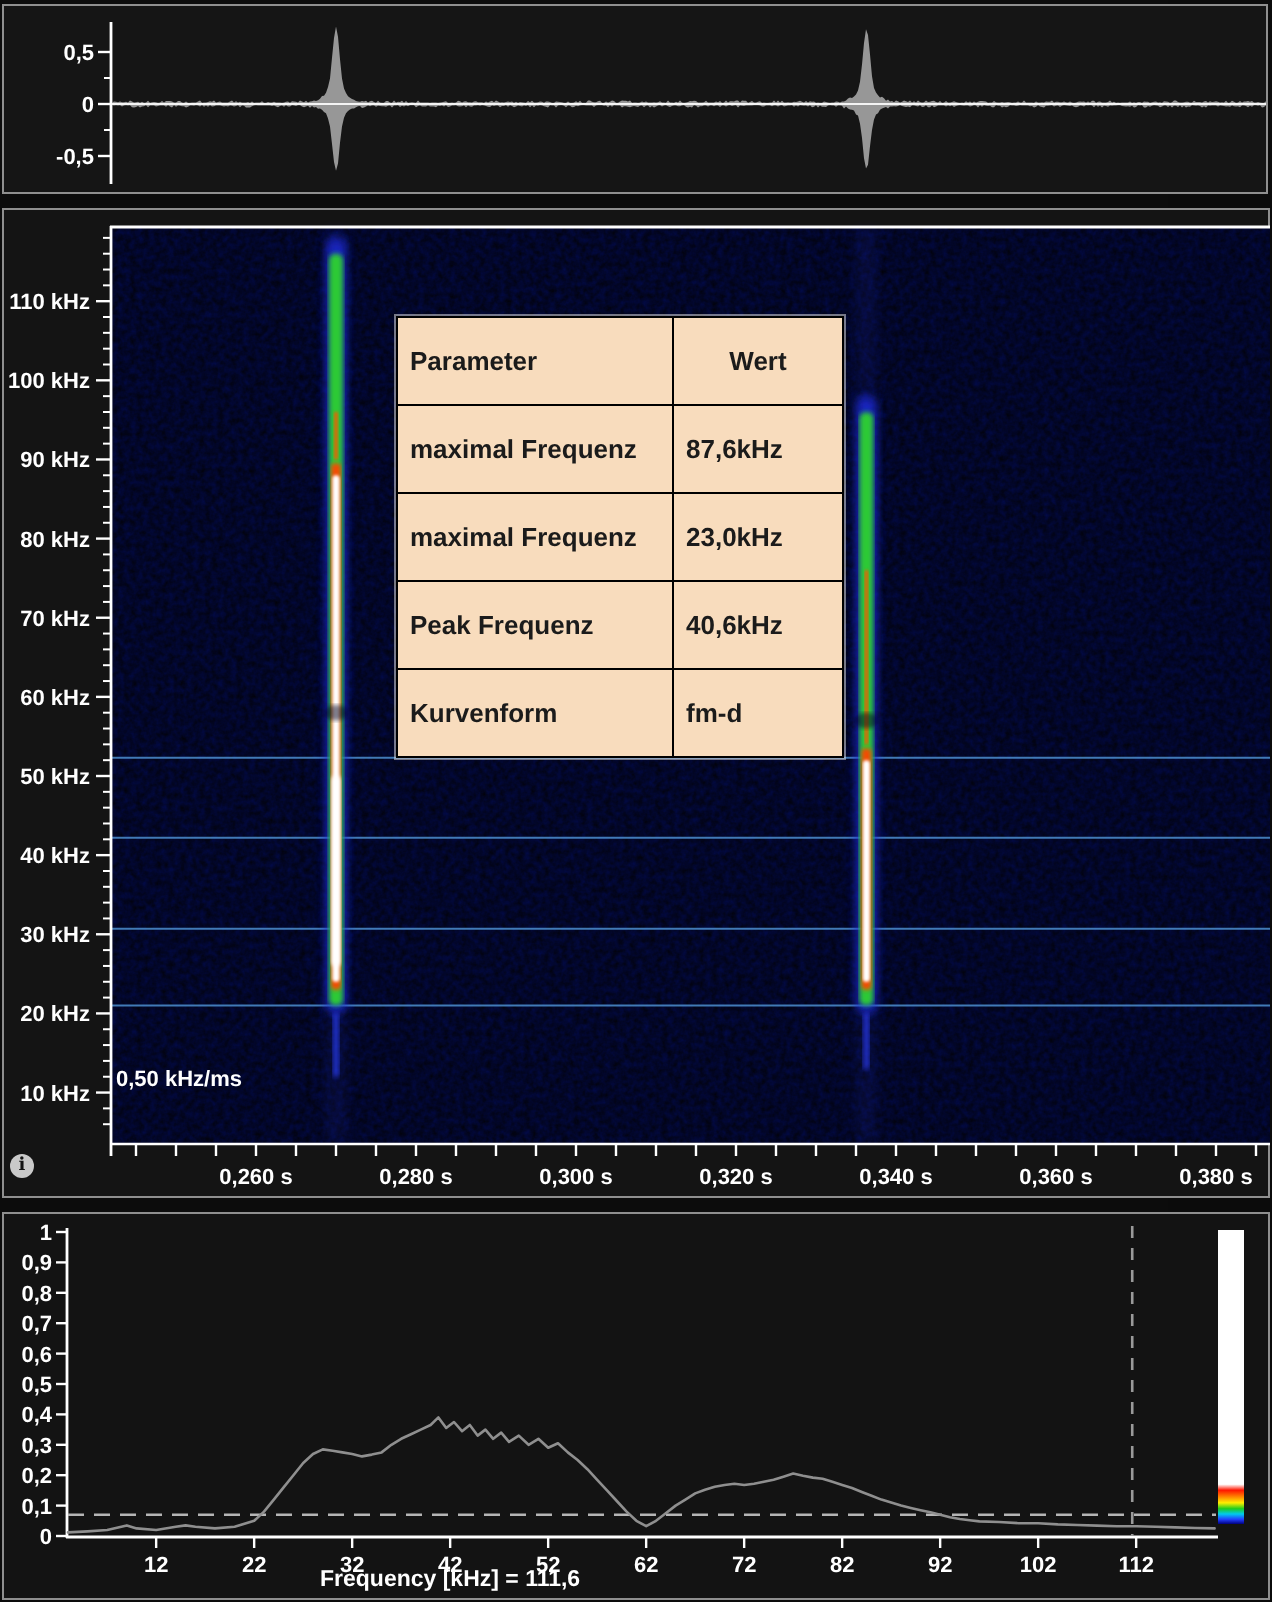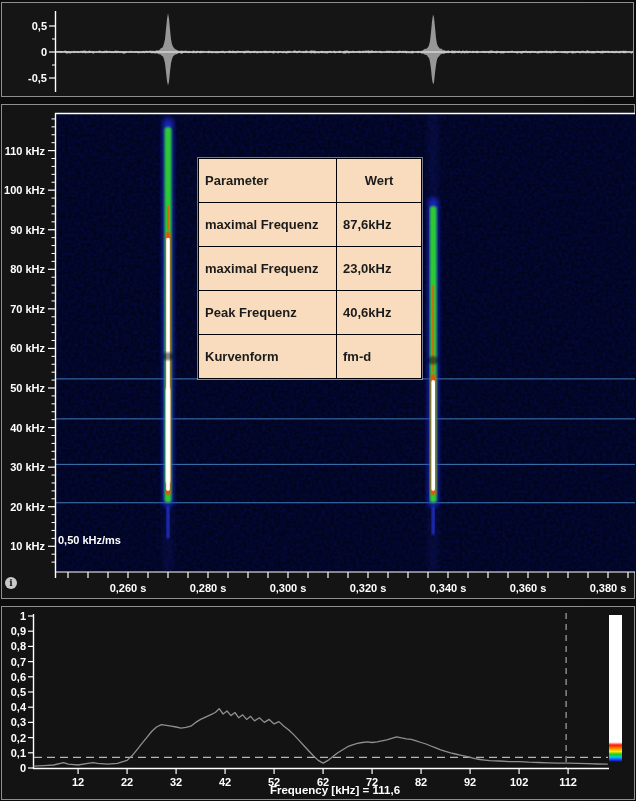--- a/index.html
+++ b/index.html
@@ -1,21 +1,21 @@
 <!DOCTYPE html>
 <html><head>
 <meta charset="utf-8">
 <style>
   html,body{margin:0;padding:0;background:#0b0b0b;}
   body{width:636px;height:801px;overflow:hidden;font-family:"Liberation Sans",sans-serif;}
   #stage{position:relative;width:584px;height:801px;background:#0c0c0c;}
   #chart-svg{position:absolute;left:0;top:0;}
   #chart-svg text{font-family:"Liberation Sans",sans-serif;font-weight:bold;fill:#ffffff;font-size:11px;}
   .slope-label{position:absolute;left:58px;top:534px;font-size:11px;font-weight:bold;color:#ffffff;}
-  .freq-readout{position:absolute;left:160px;top:784px;width:350px;text-align:center;
+  .freq-readout{position:absolute;left:160px;top:784px;width:350px;
     font-size:11.5px;font-weight:bold;color:#ffffff;}
   .info-btn{position:absolute;left:5px;top:577px;width:12px;height:12px;border-radius:50%;
     background:#c9c9c9;color:#141414;display:flex;align-items:center;justify-content:center;
     font-family:"DejaVu Serif",serif;font-size:9px;font-weight:bold;cursor:pointer;line-height:1;}
   .param-table{position:absolute;left:198px;top:158px;border-collapse:collapse;
     background:#f8dcbd;color:#1b1b1b;font-size:13px;font-weight:bold;
     box-shadow:0 0 0 1px rgba(235,235,235,.5);}
   .param-table th,.param-table td{border:1px solid #000;height:19px;padding:12px 6px;white-space:nowrap;}
   .param-table .c-param{width:125px;text-align:left;}
   .param-table .c-value{width:72px;margin-top:40px;}

